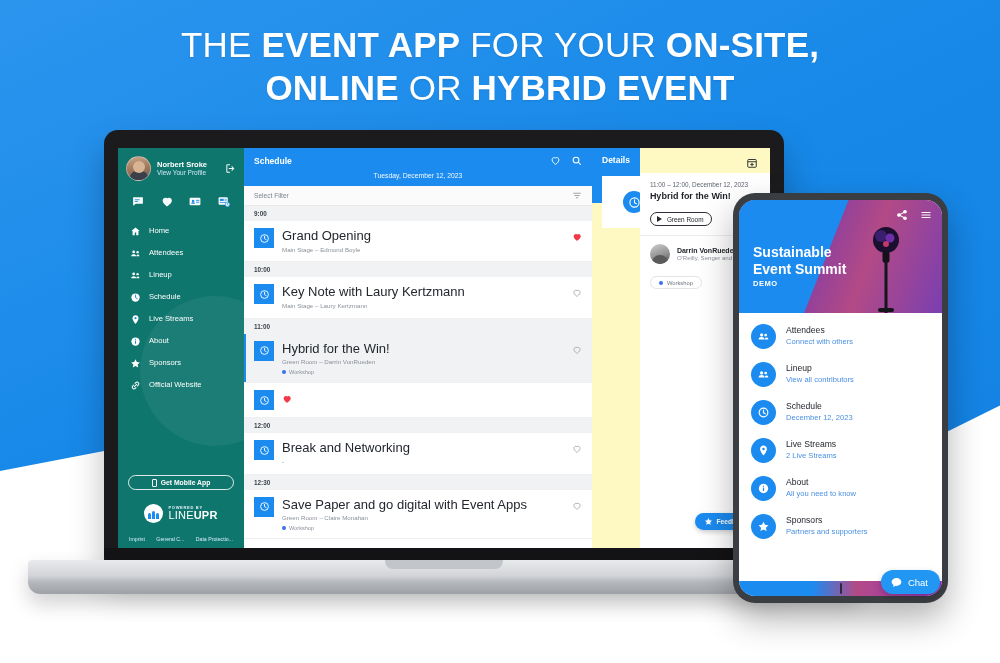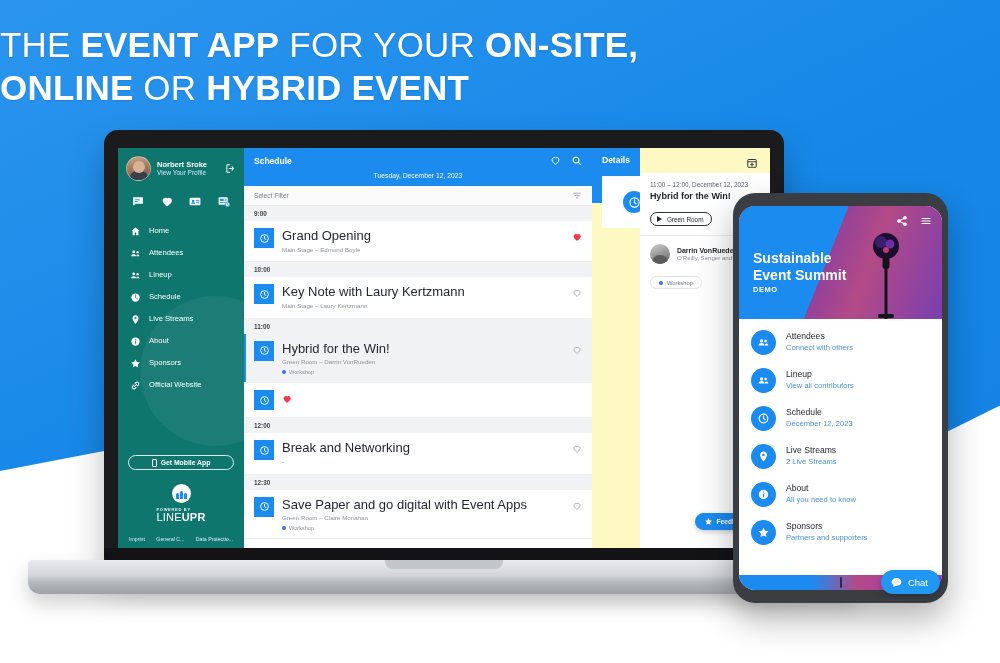--- a/index.html
+++ b/index.html
@@ -28,21 +28,21 @@
     clip-path: polygon(0 100%, 100% 22%, 100% 100%);
   }
   #bg-white-base {
     position: absolute; left: 0; right: 0; bottom: 0; height: 100px;
     background: #ffffff;
   }
 
   
   #headline {
     position: absolute; top: 24px; left: 0; right: 0;
-    text-align: left;
+    text-align: center;
     color: #ffffff;
     font-size: 35px;
     line-height: 1.22;
     letter-spacing: 0.2px;
     font-weight: 400;
     text-shadow: 0 1px 2px rgba(0,0,0,.10);
   }
   #headline b { font-weight: 700; }
 
   
@@ -144,21 +144,21 @@
   .sb-footer { padding: 0 10px 6px 10px; }
   .mobile-btn {
     border: 1px solid rgba(255,255,255,.85);
     border-radius: 11px;
     height: 15px;
     display: flex; align-items: center; justify-content: center; gap: 4px;
     font-size: 6.8px; font-weight: 700;
     margin-bottom: 14px;
   }
   .mobile-btn .ph { width: 5px; height: 8px; border: 1px solid #fff; border-radius: 1px; }
-  .brand { display: flex; align-items: center; justify-content: center; gap: 5px; margin-bottom: 13px; flex-direction: column; }
+  .brand { display: flex; align-items: center; justify-content: center; gap: 5px; margin-bottom: 13px; }
   .brand-mark { width: 19px; height: 19px; border-radius: 50%; background: #fff; position: relative; }
   .brand-mark i {
     position: absolute; bottom: 4.5px; width: 3px; height: 7px;
     background: #1b8bf0; border-radius: 1.5px 1.5px 0 0;
   }
   .brand-mark i:nth-child(1){ left: 4px; height: 6px; }
   .brand-mark i:nth-child(2){ left: 8px; height: 8px; }
   .brand-mark i:nth-child(3){ left: 12px; height: 6px; }
   .brand-txt { line-height: 1; }
   .brand-pow { font-size: 4px; letter-spacing: .7px; font-weight: 700; color:#e3f0fc; }
@@ -296,21 +296,21 @@
     z-index: 3;
   }
   #feedback-fab svg { width: 9px; height: 9px; }
 
   
   #phone {
     position: absolute; left: 733px; top: 193px;
     width: 215px; height: 410px;
     background: #3a3d42;
     border-radius: 22px;
-    padding: 13px 6px;
+    padding: 7px 6px;
     box-shadow: 0 16px 34px rgba(0,0,0,.3);
     z-index: 5;
   }
   #phone-screen {
     width: 100%; height: 100%;
     background: #fff;
     border-radius: 16px;
     overflow: hidden;
     display: flex; flex-direction: column;
     position: relative;

